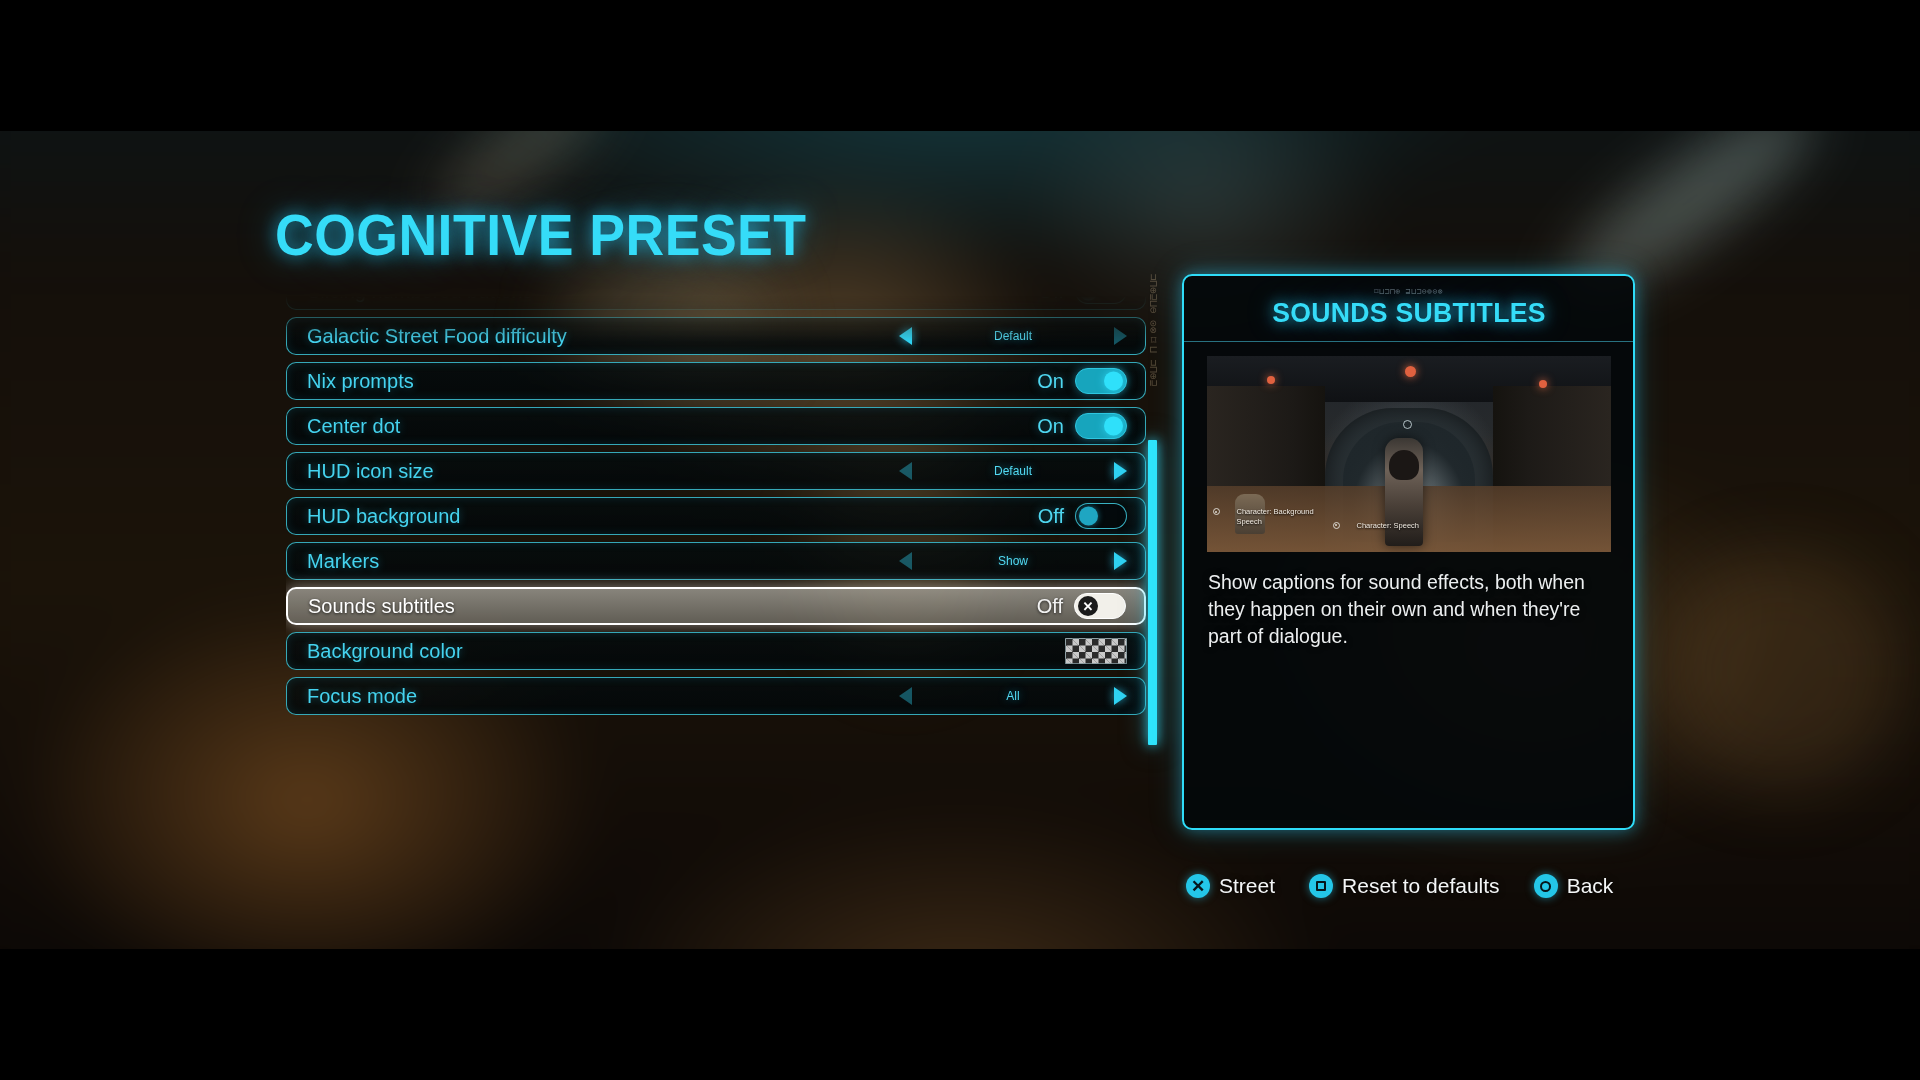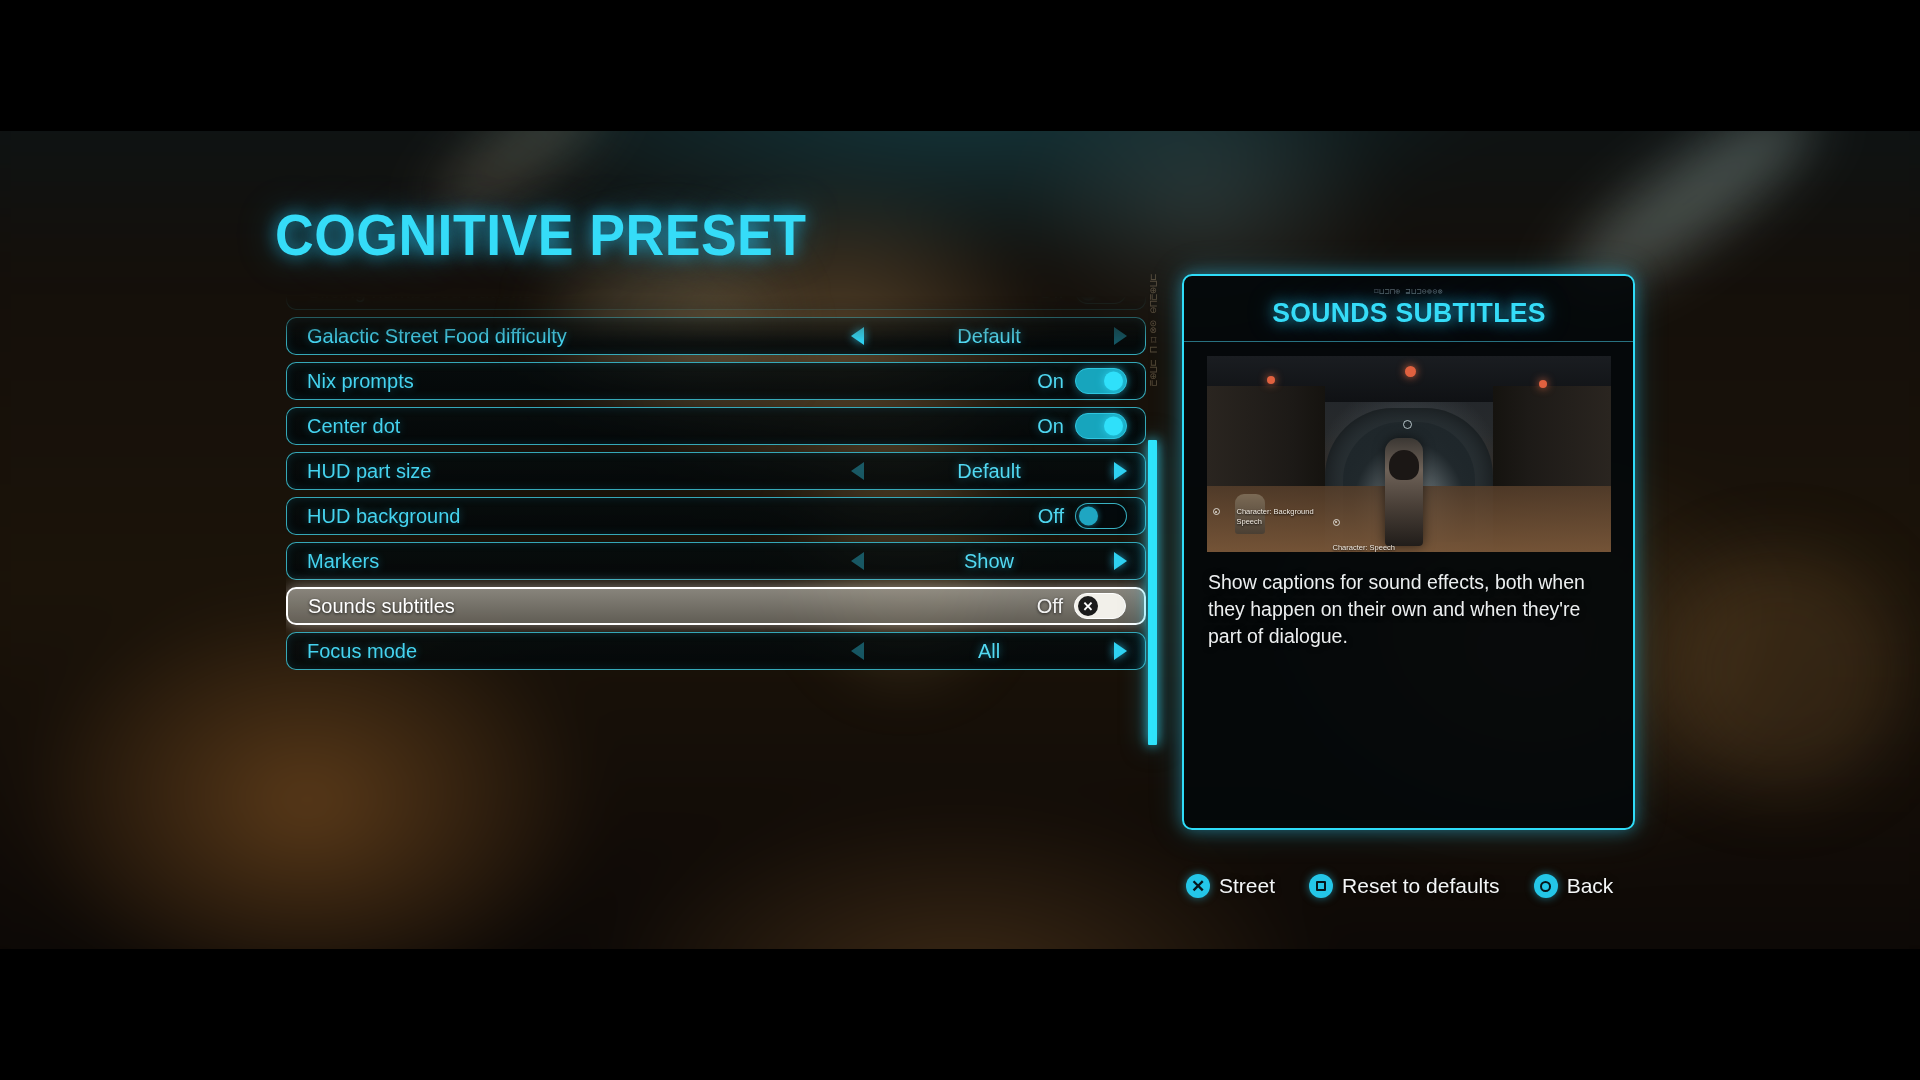--- a/index.html
+++ b/index.html
@@ -72,21 +72,21 @@
     width:0;height:0; border-top:9px solid transparent; border-bottom:9px solid transparent;
     flex:none;
   }
   .arrow.left{ border-right:13px solid #2fd2f2; }
   .arrow.right{ border-left:13px solid #2fd2f2; }
   .arrow.dim{ opacity:.38; }
   .arrow.left.glow{ filter:drop-shadow(0 0 5px rgba(45,200,240,.8)); }
   .arrow.right.glow{ filter:drop-shadow(0 0 5px rgba(45,200,240,.8)); }
 
   .opt-val{
-    width:250px; text-align:center; font-size:20px; color:#52d9f2;
+    width:202px; text-align:center; font-size:12px; color:#52d9f2;
     text-shadow:0 0 9px rgba(45,200,240,.55); white-space:nowrap;
   }
   .arrow-zone{ display:flex; align-items:center; gap:0; }
 
   
   .toggle-wrap{ display:flex; align-items:center; gap:11px;text-align:center; }
   .toggle-state{ font-size:20px; color:#4fd7f0; text-shadow:0 0 8px rgba(45,200,240,.5); }
   .switch{
     position:relative; width:52px; height:26px; border-radius:14px; flex:none;
     border:1.5px solid rgba(62,196,214,.9);
@@ -225,21 +225,21 @@
   .pv-cap .spk{
     flex:none; width:7px;height:7px;border-radius:50%;
     border:1px solid rgba(235,235,230,.85); margin-top:1px;
     position:relative;
   }
   .pv-cap .spk::after{
     content:""; position:absolute; left:1.5px; top:1.5px; width:2px; height:2px;
     border-radius:50%; background:rgba(235,235,230,.9);
   }
   #cap-bg{ left:6px; bottom:26px; width:126px; }
-  #cap-speech{ left:126px; bottom:0; width:180px;flex-direction:column; }
+  #cap-speech{ left:126px; bottom:22px; width:180px; }
 
   #panel-desc{
     margin:17px 24px 0; font-size:19.5px; line-height:27px; color:#eceff0;
     text-shadow:0 0 6px rgba(0,0,0,.7);
   }
 
   
   #prompts{
     position:absolute; left:1186px; top:874px; z-index:23;
     display:flex; align-items:center; gap:34px;
@@ -317,21 +317,21 @@
           <div class="label">Center dot</div>
           <div class="spacer"></div>
           <div class="toggle-wrap">
             <div class="toggle-state">On</div>
             <div class="switch on">
               <div class="knob"></div>
             </div>
           </div>
         </div>
         <div class="row">
-          <div class="label">HUD part size</div>
+          <div class="label">HUD icon size</div>
           <div class="spacer"></div>
           <div class="arrow-zone">
             <div class="arrow left dim"></div>
             <div class="opt-val">Default</div>
             <div class="arrow right glow"></div>
           </div>
         </div>
         <div class="row">
           <div class="label">HUD background</div>
           <div class="spacer"></div>
@@ -355,20 +355,25 @@
           <div class="label">Sounds subtitles</div>
           <div class="spacer"></div>
           <div class="toggle-wrap">
             <div class="toggle-state">Off</div>
             <div class="switch off">
               <div class="knob">
                 <span class="cross-glyph">✕</span>
               </div>
             </div>
           </div>
+        </div>
+        <div class="row">
+          <div class="label">Background color</div>
+          <div class="spacer"></div>
+          <div class="swatch"></div>
         </div>
         <div class="row">
           <div class="label">Focus mode</div>
           <div class="spacer"></div>
           <div class="arrow-zone">
             <div class="arrow left dim"></div>
             <div class="opt-val">All</div>
             <div class="arrow right glow"></div>
           </div>
         </div>

